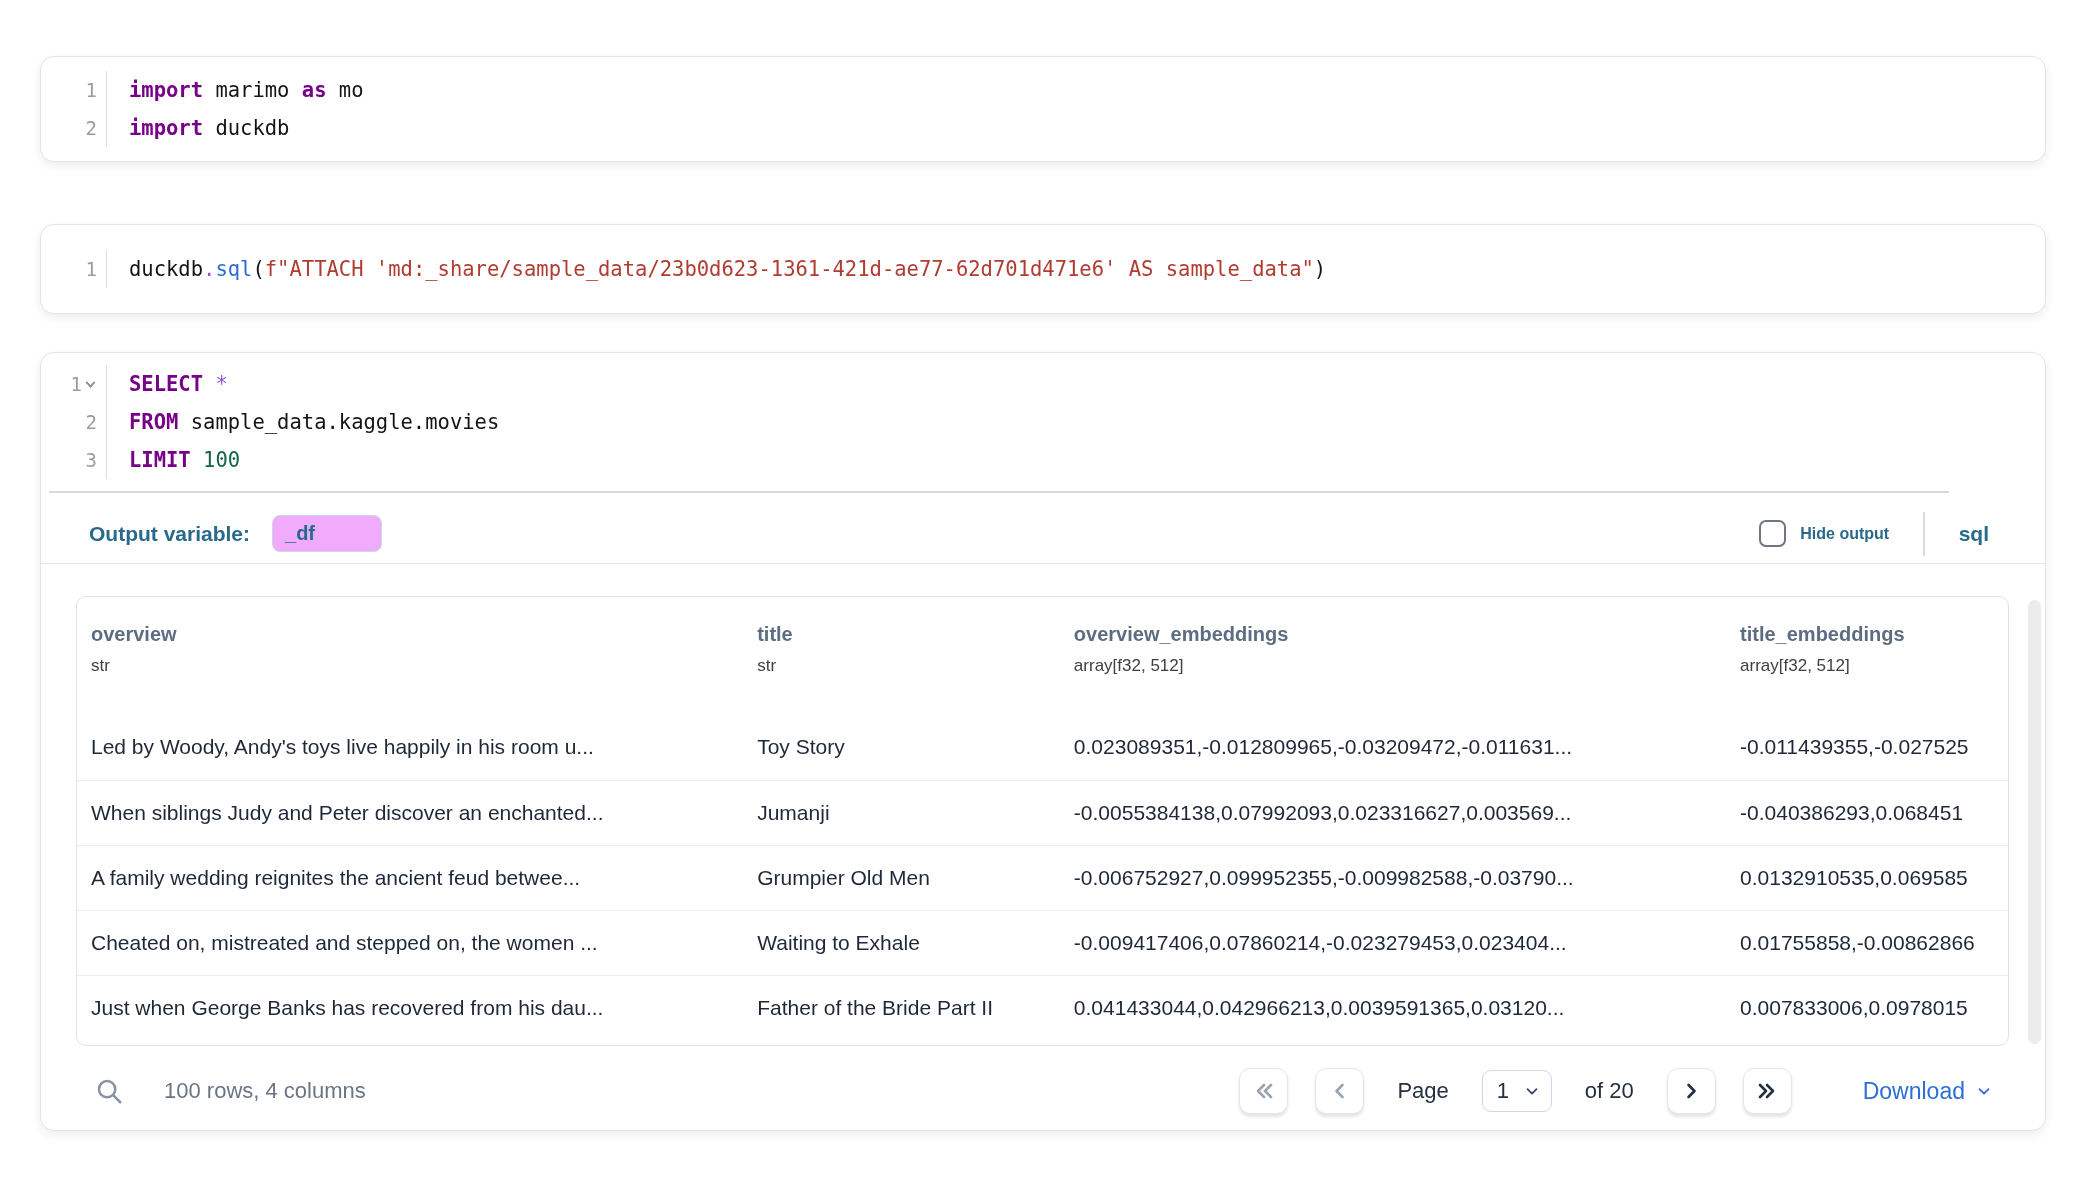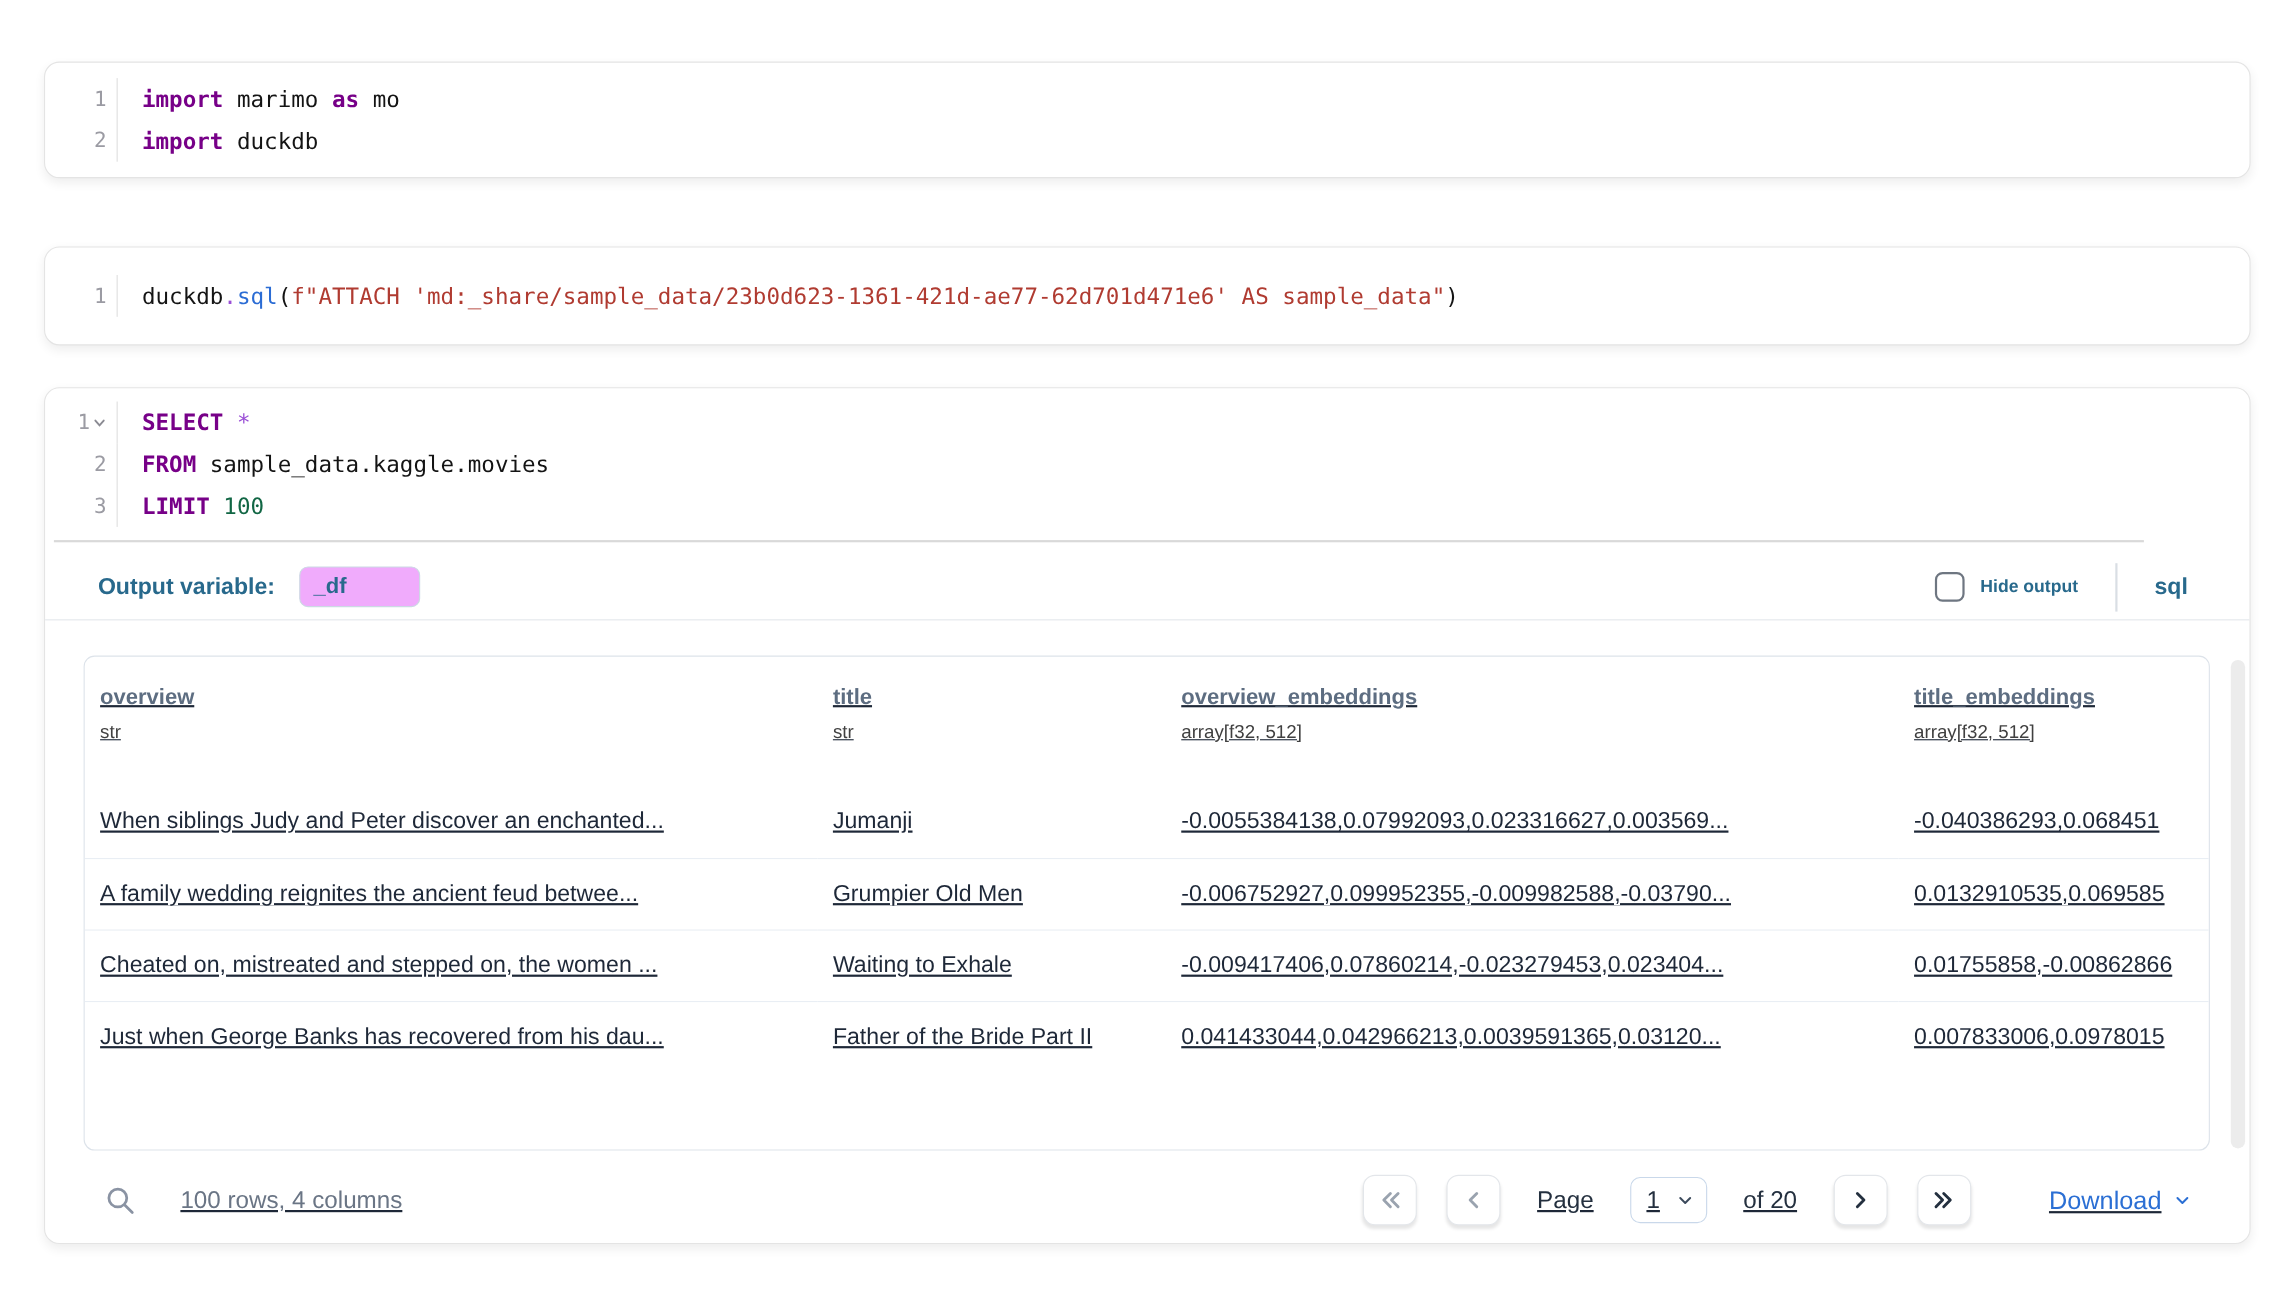--- a/index.html
+++ b/index.html
@@ -55,21 +55,21 @@
   .bar-spacer { flex:1; }
   .checkbox {
     width:27px; height:27px; border:2.5px solid #6e7681; border-radius:7px;
     background:#fff; margin-right:14px; flex:0 0 auto;
   }
   .hide-label { font-size:16px; }
   .bar-vdiv { width:1.5px; height:44px; background:#d9dee4; margin:0 34px; }
   .lang-label { font-size:21px; }
 
   
-  .output-area { position:relative; padding:32px 0 0 35px;text-decoration:underline; }
+  .output-area { position:relative; padding:32px 0 0 35px; }
   .table-card {
     width:1933px; height:450px; border:1.5px solid #dde3ea; border-radius:10px;
     overflow:hidden; background:#fff;
   }
   table { width:100%; border-collapse:collapse; table-layout:fixed; }
   col.c1{width:34.5%;} col.c2{width:16.4%;} col.c3{width:34.5%;} col.c4{width:14.6%;}
   th, td { text-align:left; padding-left:14px; padding-right:6px;
     white-space:nowrap; overflow:hidden; }
   thead th { height:118px; vertical-align:top; padding-top:26px; }
   .col-name { font-size:20px; font-weight:bold; color:#5d6d81; }
@@ -192,20 +192,26 @@
                   <div class="col-type">array[f32, 512]</div>
                 </th>
                 <th>
                   <div class="col-name">title_embeddings</div>
                   <div class="col-type">array[f32, 512]</div>
                 </th>
               </tr>
             </thead>
           <tbody>
               <tr>
+                <td>Led by Woody, Andy's toys live happily in his room u...</td>
+                <td>Toy Story</td>
+                <td>0.023089351,-0.012809965,-0.03209472,-0.011631...</td>
+                <td>-0.011439355,-0.027525</td>
+              </tr>
+              <tr>
                 <td>When siblings Judy and Peter discover an enchanted...</td>
                 <td>Jumanji</td>
                 <td>-0.0055384138,0.07992093,0.023316627,0.003569...</td>
                 <td>-0.040386293,0.068451</td>
               </tr>
               <tr>
                 <td>A family wedding reignites the ancient feud betwee...</td>
                 <td>Grumpier Old Men</td>
                 <td>-0.006752927,0.099952355,-0.009982588,-0.03790...</td>
                 <td>0.0132910535,0.069585</td>

